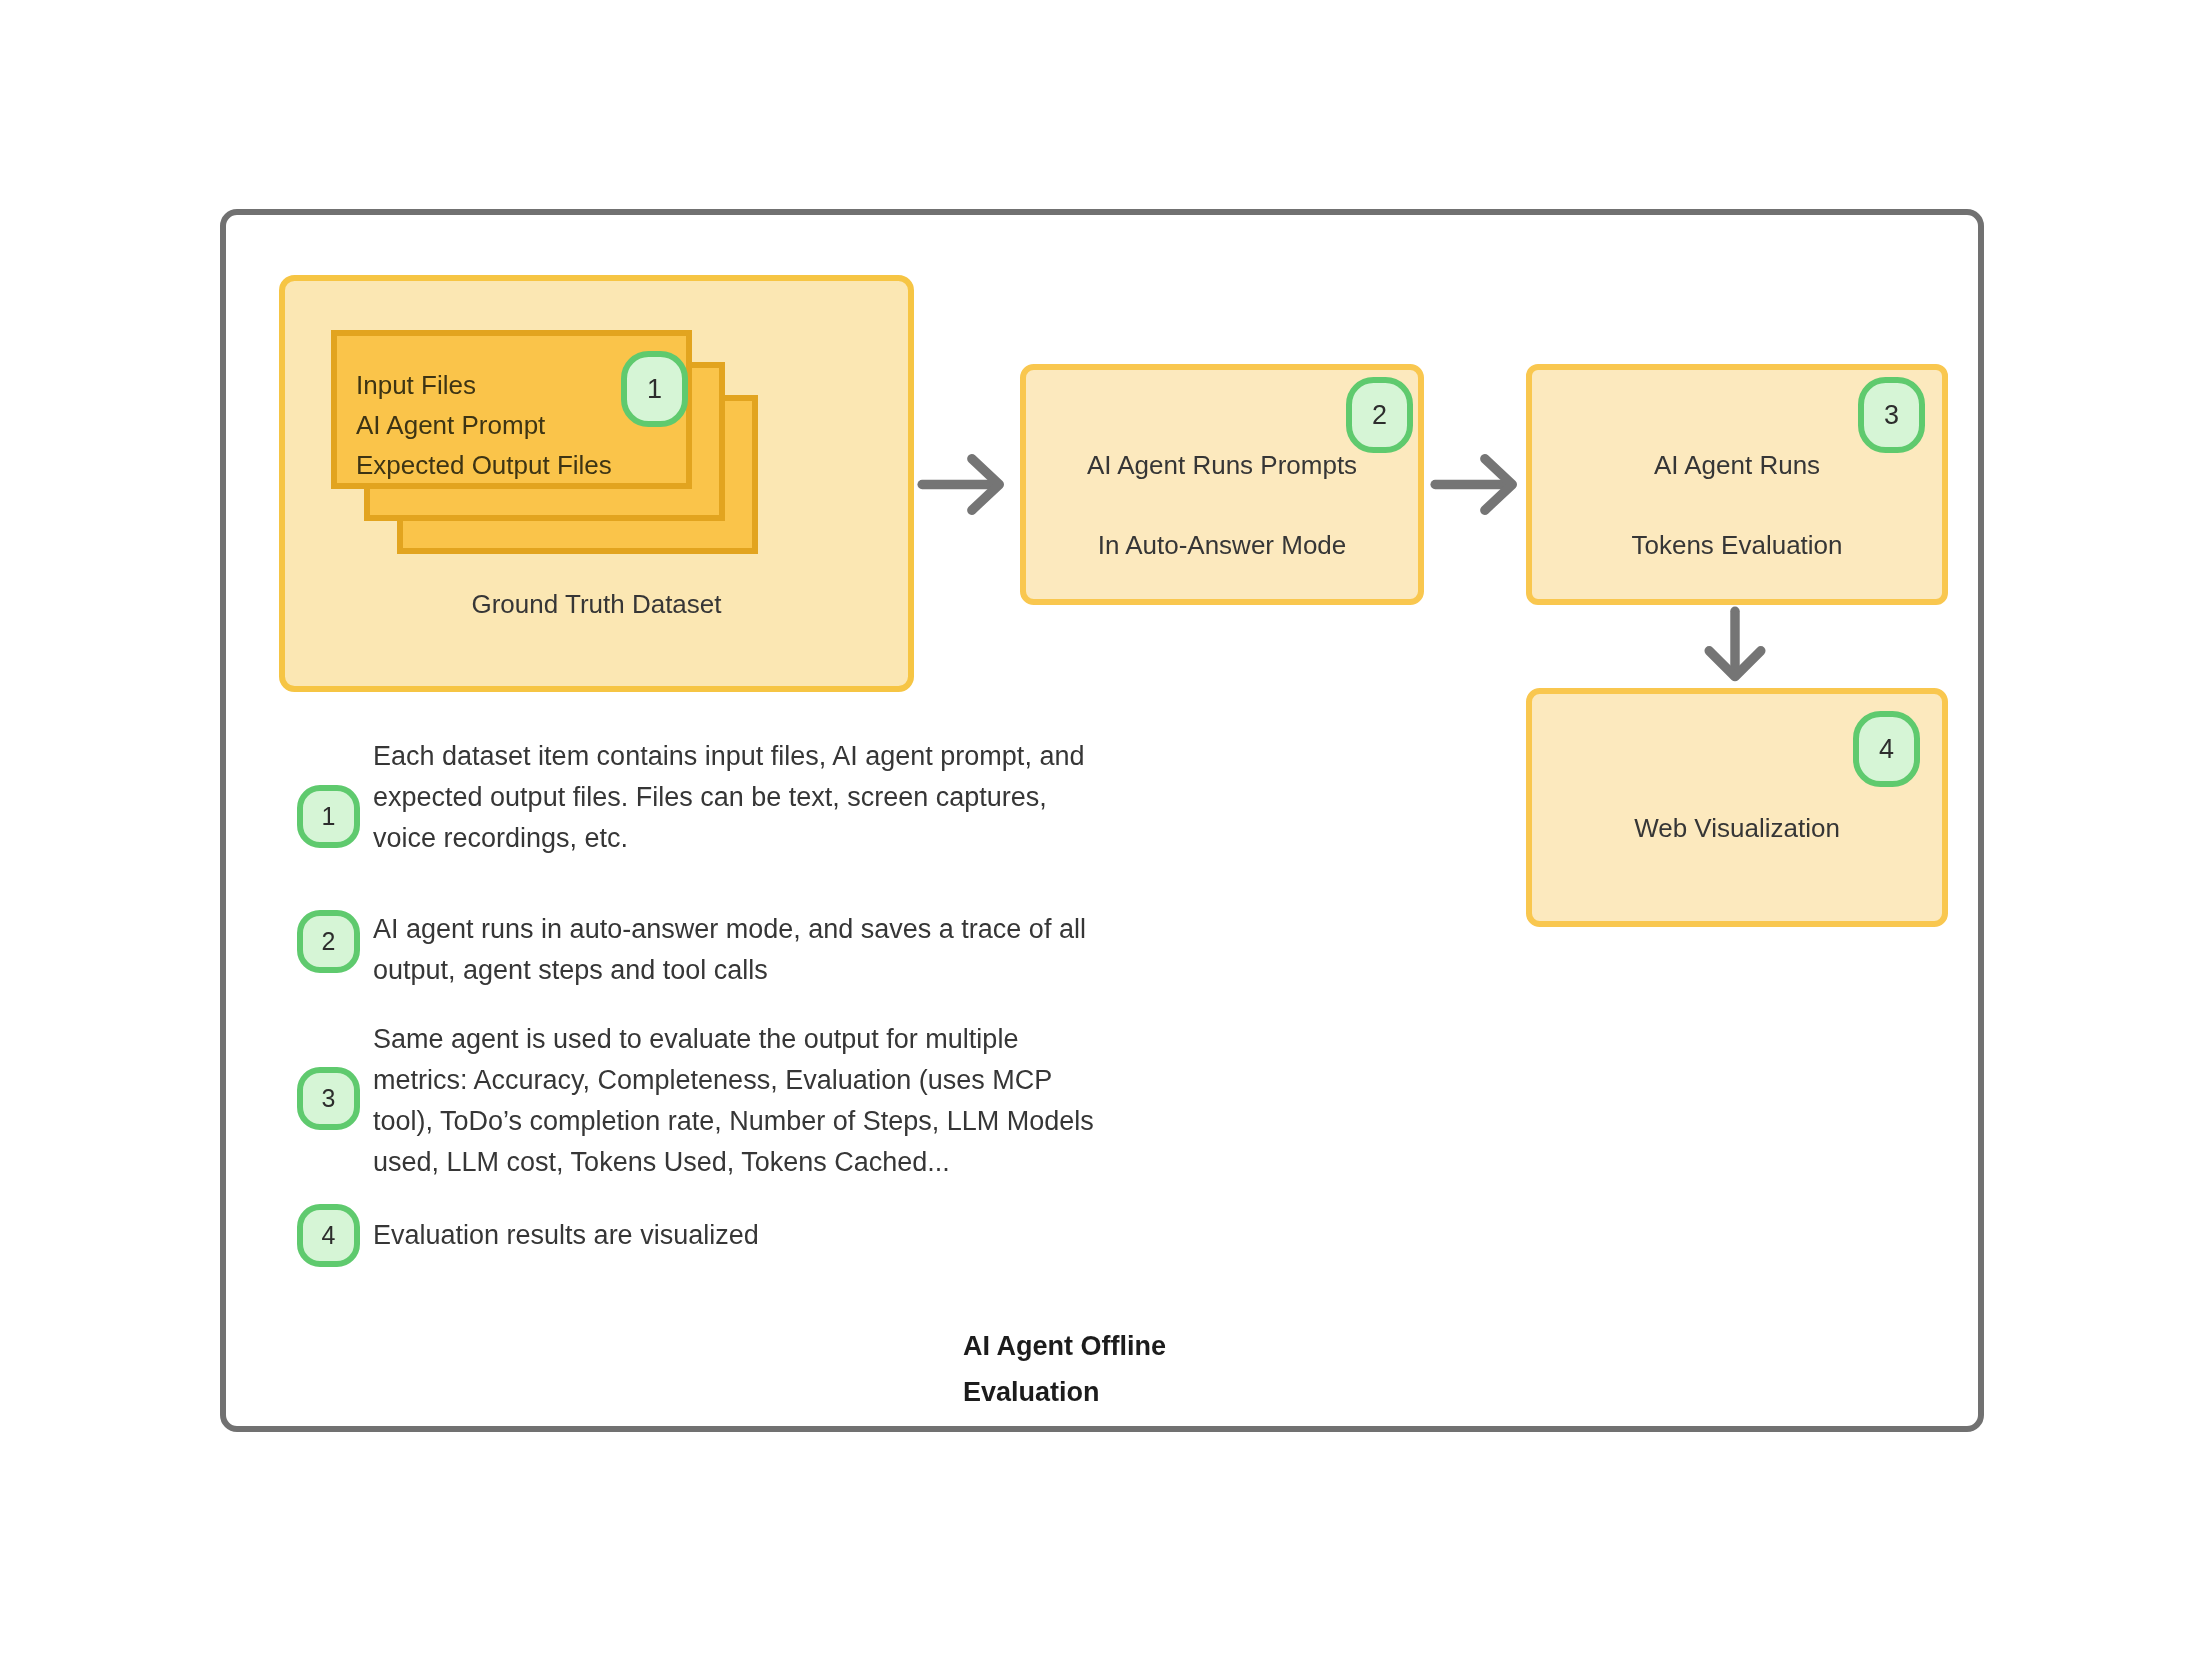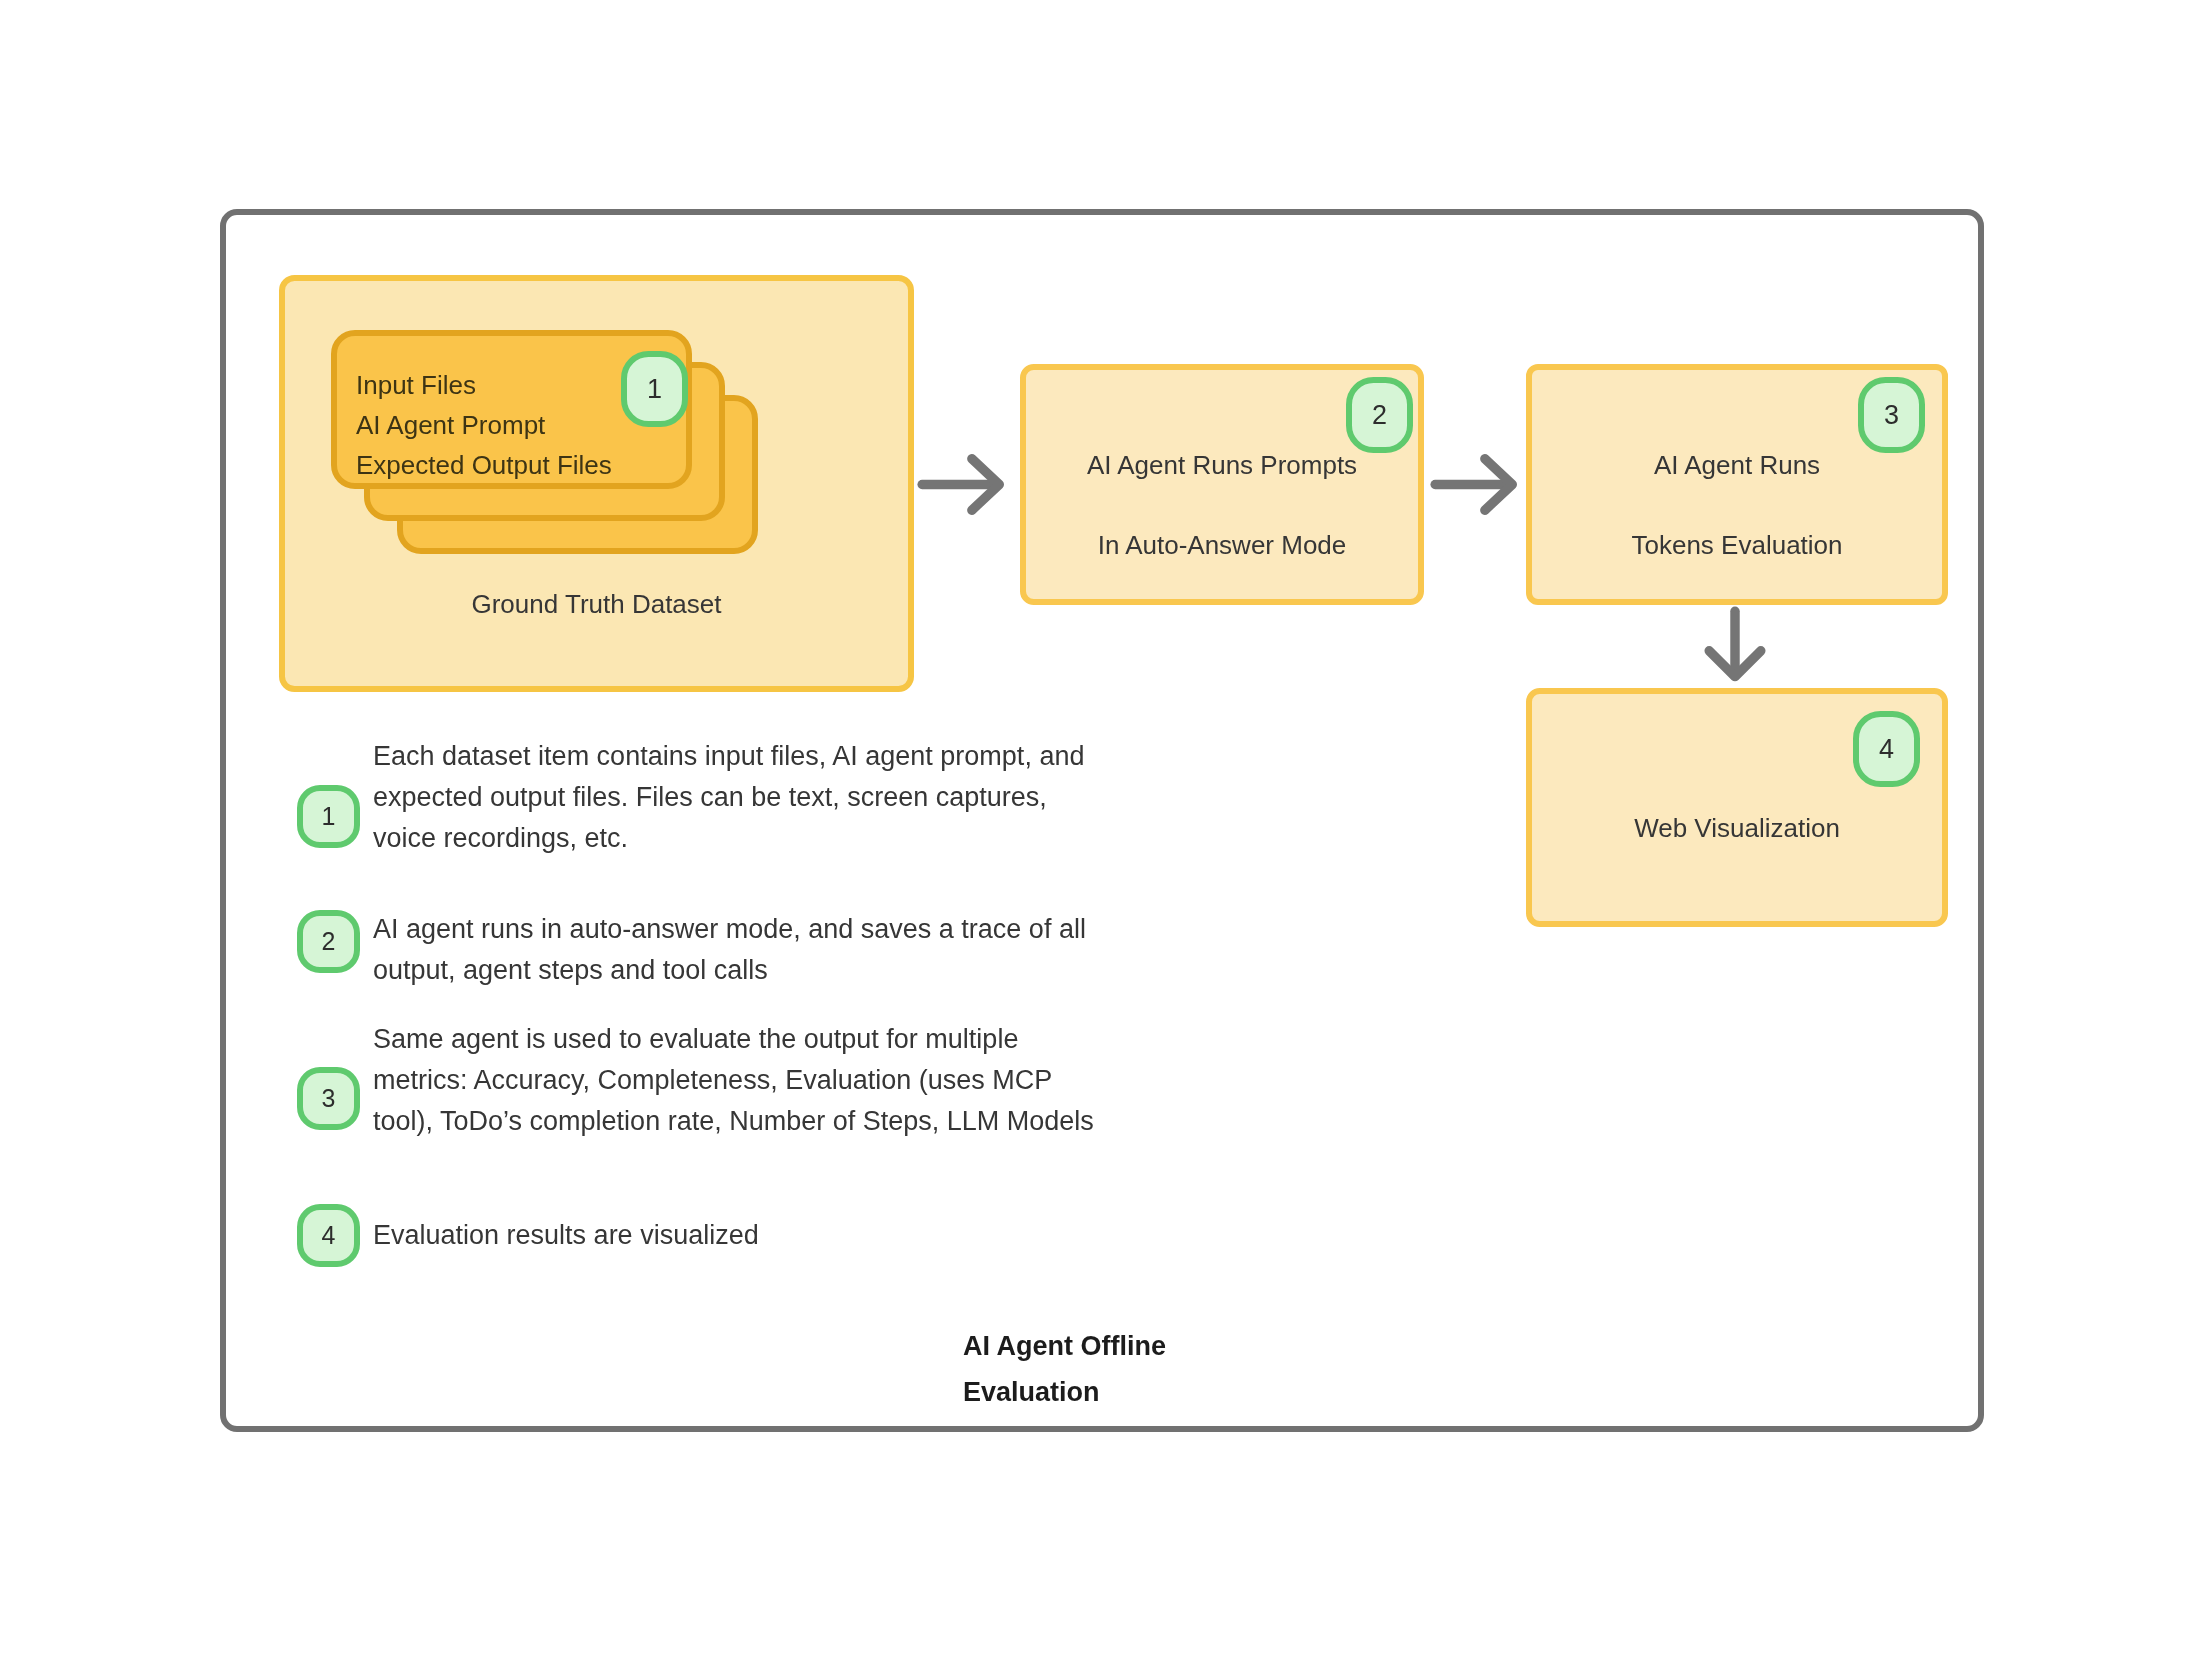--- a/index.html
+++ b/index.html
@@ -22,21 +22,21 @@
     background:#FBE7B3;border:6px solid #F6C544;border-radius:15.5px;
   }
   .gt-label{
     left:279px;top:589px;width:635px;text-align:center;
     font-size:26px;color:#363636;
   }
 
   
   .card{
     width:361px;height:159px;background:#FAC44A;
-    border:6px solid #E2A41F;border-radius:24px;
+    border:6px solid #E2A41F;border-radius:0;
   }
   .card-back {left:397px;top:395px;z-index:1;}
   .card-mid  {left:364px;top:362px;z-index:2;}
   .card-front{left:331px;top:330px;z-index:3;padding:29px 0 0 19px;}
   .card-line{font-size:26px;line-height:40px;color:#3d3414;white-space:nowrap;}
 
   
   .pbox{
     background:#FCE9BE;border:6px solid #F9C74F;border-radius:13.8px;
     display:flex;flex-direction:column;align-items:center;justify-content:center;
@@ -143,20 +143,21 @@
 <div class="abs legend-text legend-2">
   <div>AI agent runs in auto-answer mode, and saves a trace of all</div>
   <div>output, agent steps and tool calls</div>
 </div>
 
 <div class="abs badge badge-legend badge-leg3">3</div>
 <div class="abs legend-text legend-3">
   <div>Same agent is used to evaluate the output for multiple</div>
   <div>metrics: Accuracy, Completeness, Evaluation (uses MCP</div>
   <div>tool), ToDo’s completion rate, Number of Steps, LLM Models</div>
+  <div>used, LLM cost, Tokens Used, Tokens Cached...</div>
 </div>
 
 <div class="abs badge badge-legend badge-leg4">4</div>
 <div class="abs legend-text legend-4">
   <div>Evaluation results are visualized</div>
 </div>
 
 <div class="abs title">
   <div>AI Agent Offline</div>
   <div>Evaluation</div>

